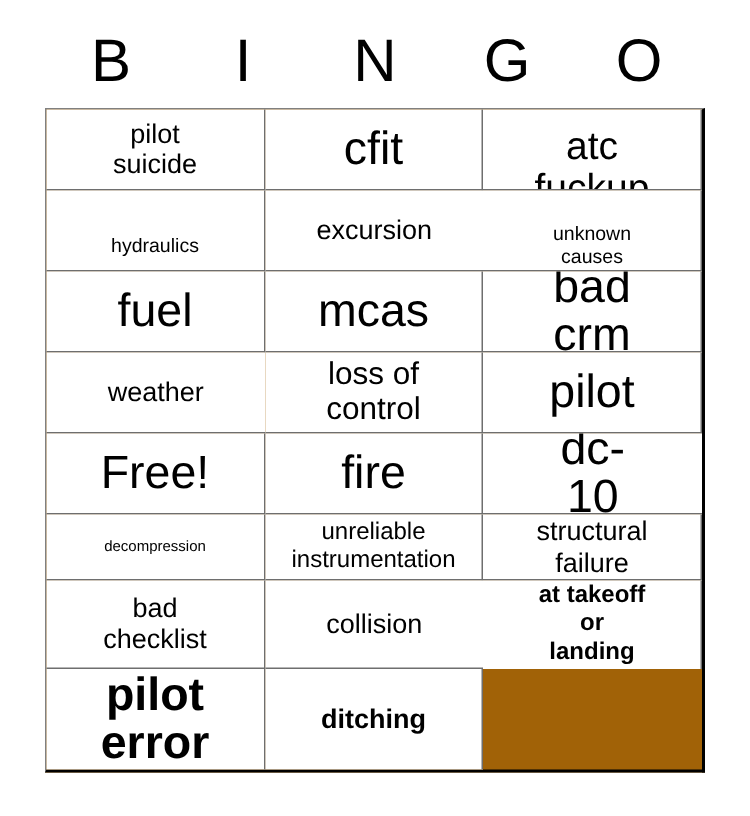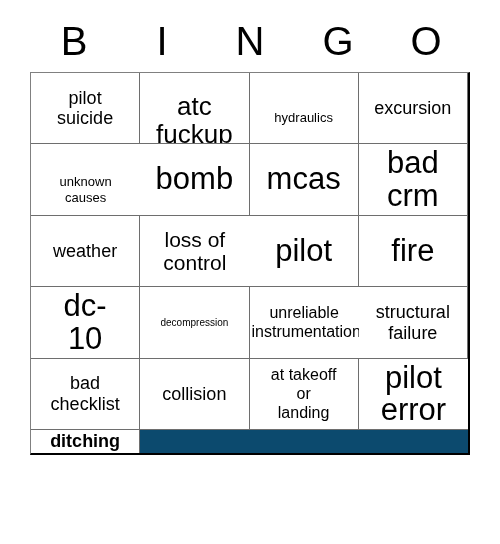--- a/index.html
+++ b/index.html
@@ -40,30 +40,30 @@
     letter-spacing: 0px;
     color: #000000;
     font-family: "Liberation Sans", sans-serif;
   }
   
   #grid {
     position: absolute;
     left: 30px;
     top: 72px;
     width: 440px;
-    height: 383px;
+    height: 443px;
     border-top: 1px solid #808080;
     border-left: 1px solid #808080;
     border-right: 2px solid #000000;
     border-bottom: 2px solid #000000;
     box-sizing: border-box;
     display: grid;
-    grid-template-columns: repeat(4, 1fr);
+    grid-template-columns: repeat(3, 1fr);
     grid-template-rows: repeat(5, 1fr);
-    background: #0c4a6e;
+    background: #a16207;
   }
   .cell {
     border-right: 1px solid #6e6e6e;
     border-bottom: 1px solid #6e6e6e;
     box-sizing: border-box;
     display: flex;
     align-items: center;
     justify-content: center;
     text-align: center;
     padding: 1px 2px;
@@ -108,52 +108,58 @@
     <div class="header-letter">G</div>
     <div class="header-letter">O</div>
   </div>
 
   <div id="grid">
       <div class="cell">
         <span class="cell-text" data-size="ml">pilot
 suicide</span>
       </div>
       <div class="cell">
+        <span class="cell-text" data-size="xxl">cfit</span>
+      </div>
+      <div class="cell">
         <span class="cell-text" data-size="xl">atc
 fuckup</span>
       </div>
       <div class="cell">
         <span class="cell-text" data-size="sm">hydraulics</span>
       </div>
       <div class="cell">
         <span class="cell-text" data-size="ml">excursion</span>
       </div>
       <div class="cell">
         <span class="cell-text" data-size="sm">unknown
 causes</span>
       </div>
       <div class="cell">
-        <span class="cell-text" data-size="xxl">bomb</span>
+        <span class="cell-text" data-size="xxl">fuel</span>
       </div>
       <div class="cell">
         <span class="cell-text" data-size="xxl">mcas</span>
       </div>
       <div class="cell">
         <span class="cell-text" data-size="xxl">bad
 crm</span>
       </div>
       <div class="cell">
         <span class="cell-text" data-size="ml">weather</span>
       </div>
       <div class="cell">
         <span class="cell-text" data-size="l">loss of
 control</span>
       </div>
       <div class="cell">
         <span class="cell-text" data-size="xxl">pilot</span>
+      </div>
+      <div class="cell">
+        <span class="cell-text" data-size="xxl">Free!</span>
       </div>
       <div class="cell">
         <span class="cell-text" data-size="xxl">fire</span>
       </div>
       <div class="cell">
         <span class="cell-text" data-size="xxl">dc-
 10</span>
       </div>
       <div class="cell">
         <span class="cell-text" data-size="xs">decompression</span>

